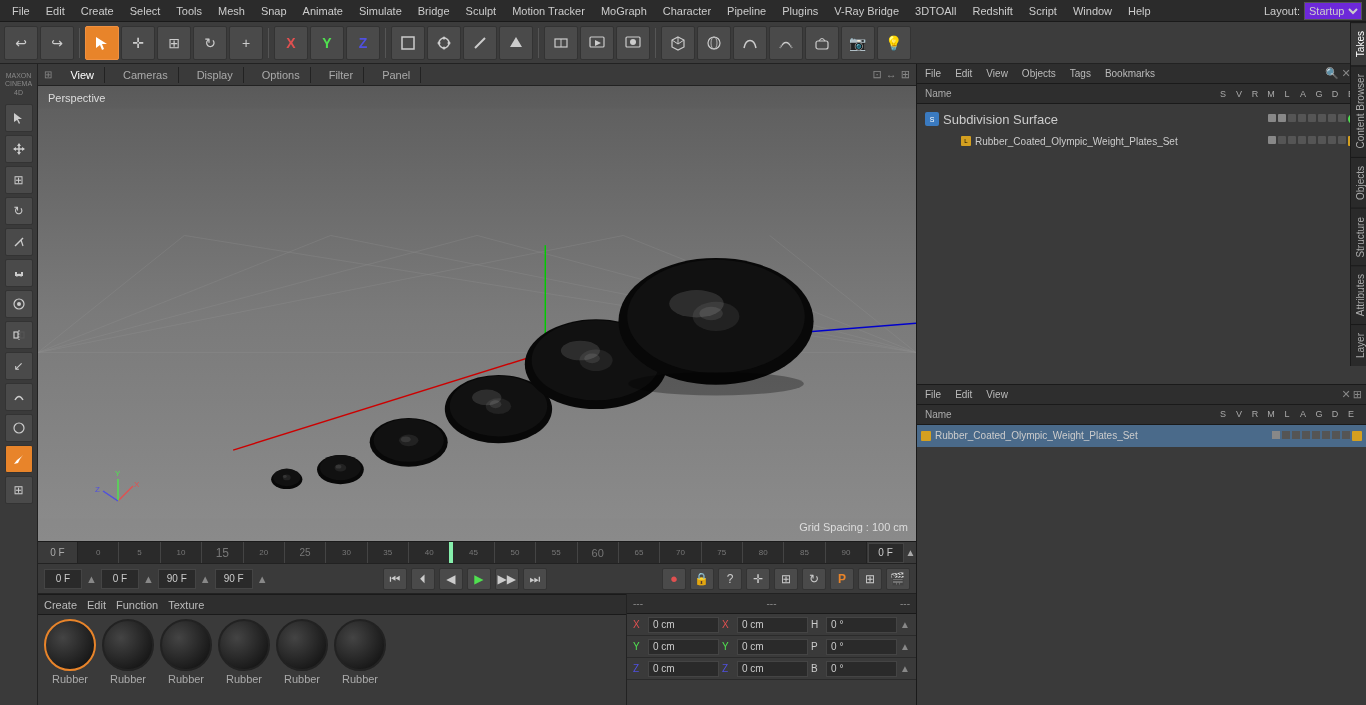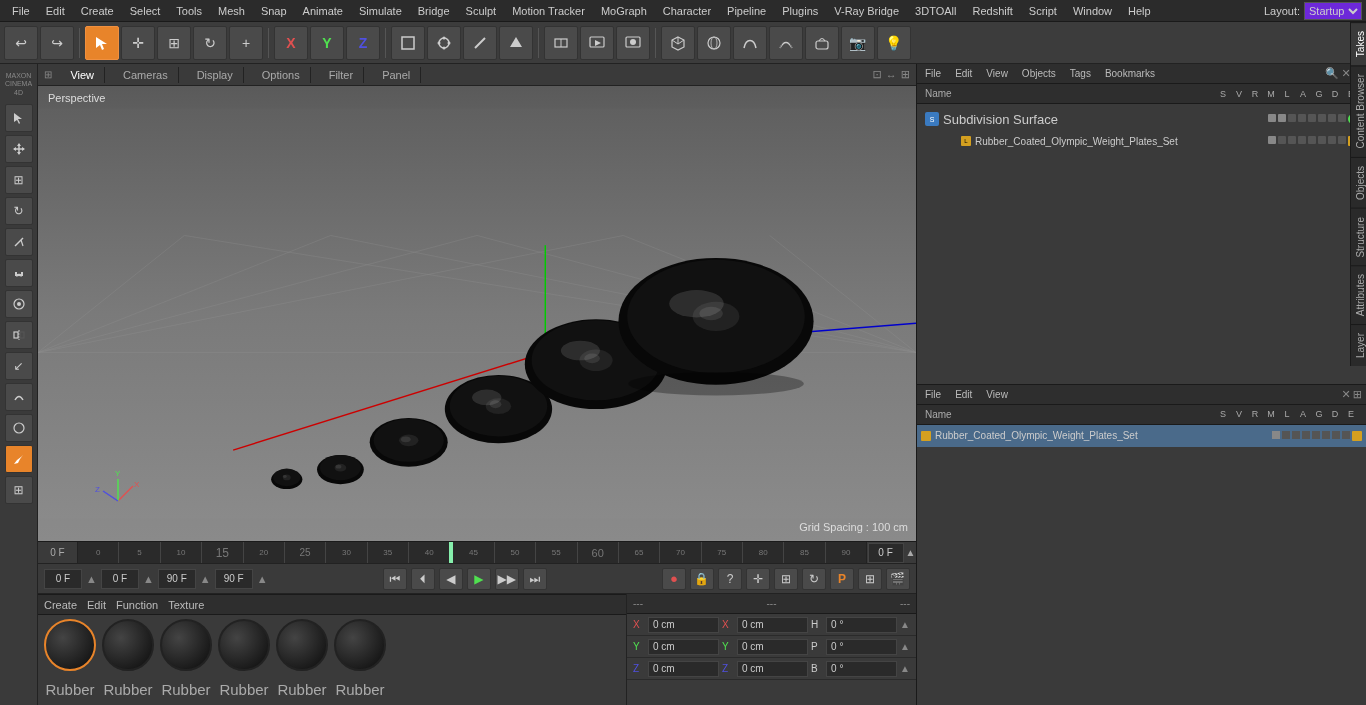--- a/index.html
+++ b/index.html
@@ -46,21 +46,21 @@
     .frame-input { width: 38px; height: 20px; background: #2a2a2a; border: 1px solid #444; color: #ccc; font-size: 10px; text-align: center; }
 
     
     .material-panel { background: #3a3a3a; border-top: 1px solid #1a1a1a; height: 88px; }
     .material-tabs { display: flex; background: #2e2e2e; height: 20px; align-items: center; padding: 0 6px; gap: 10px; border-bottom: 1px solid #1a1a1a; }
     .material-tab { font-size: 11px; color: #bbb; cursor: pointer; }
     .material-items { display: flex; padding: 4px 6px; gap: 6px; align-items: center; }
     .material-item { display: flex; flex-direction: column; align-items: center; gap: 2px; cursor: pointer; }
     .material-ball { width: 52px; height: 52px; border-radius: 50%; background: radial-gradient(circle at 35% 35%, #555, #111); border: 2px solid #222; }
     .material-ball.selected { border-color: #e8842a; }
-    .material-name { font-size: 15px; color: #aaa; text-align: right; margin-top: 8px; }
+    .material-name { font-size: 11px; color: #aaa; text-align: right; }
 
     
     .status-bar { display: flex; align-items: center; background: #2a2a2a; height: 22px; padding: 0 6px; font-size: 10px; color: #aaa; border-top: 1px solid #1a1a1a; }
 
     
     .bottom-controls { display: flex; align-items: center; background: #3a3a3a; height: 24px; border-top: 1px solid #222; padding: 0 6px; gap: 6px; }
     .bottom-select { height: 18px; background: #4a4a4a; border: 1px solid #555; color: #ccc; font-size: 10px; padding: 0 4px; border-radius: 2px; }
     .apply-btn { height: 18px; background: #4a4a4a; border: 1px solid #555; color: #ccc; font-size: 10px; padding: 0 8px; border-radius: 2px; cursor: pointer; }
 
     

